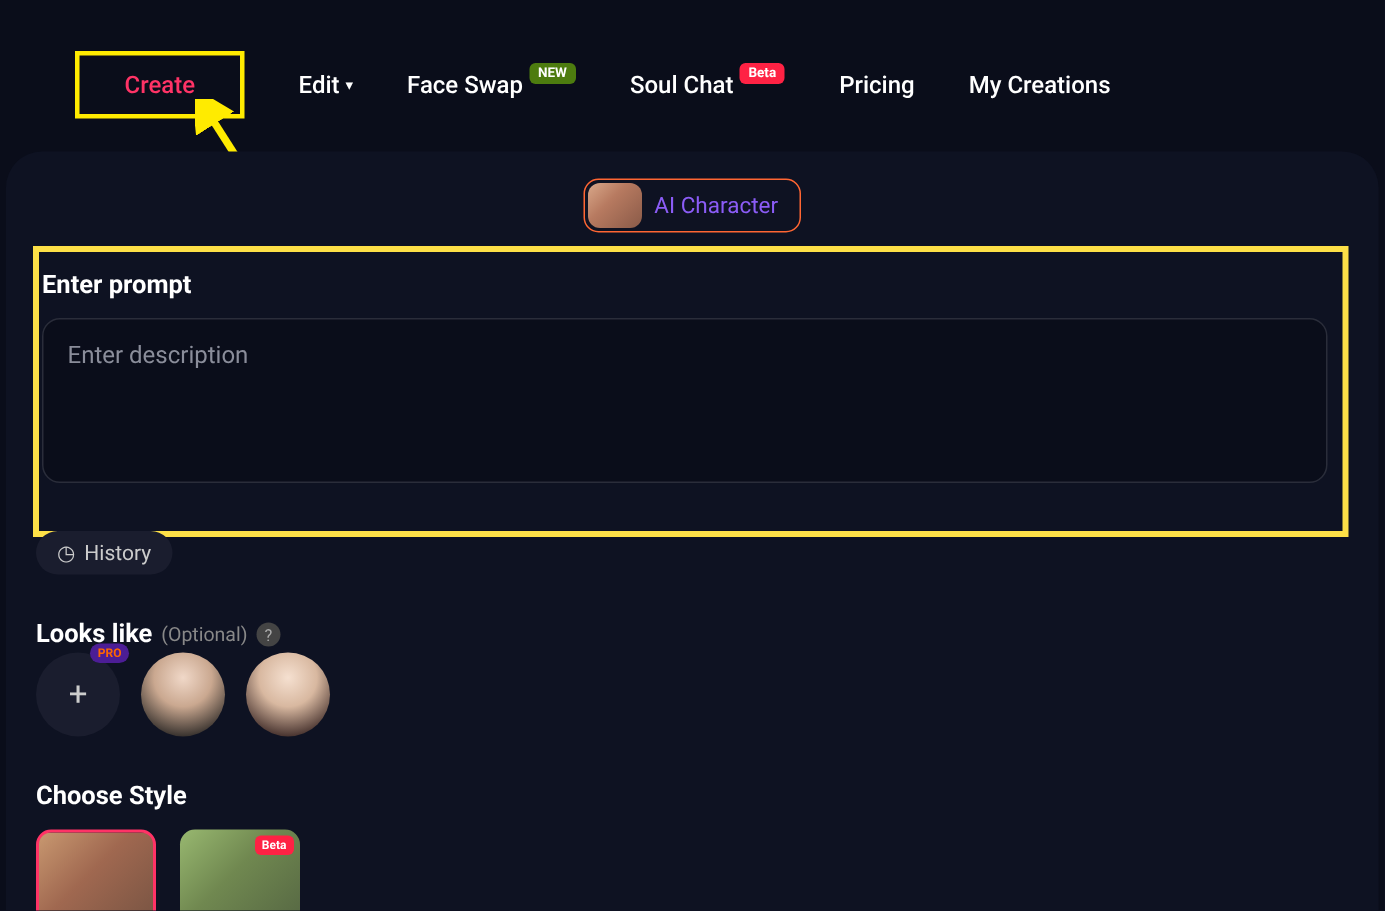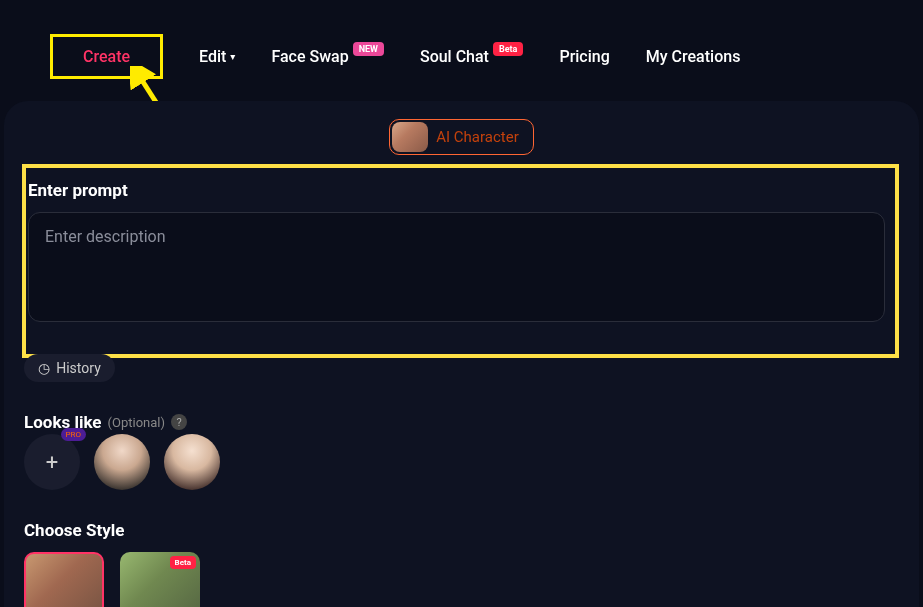--- a/index.html
+++ b/index.html
@@ -34,21 +34,21 @@
     }
     .dropdown-arrow { font-size: 10px; }
     .badge {
       font-size: 9px;
       font-weight: bold;
       padding: 2px 6px;
       border-radius: 4px;
       position: relative;
       top: -8px;
     }
-    .badge-new { background: #ec4899; color: #fff; text-align: right; }
+    .badge-new { background: #4d7c0f; color: #fff; text-align: right; }
     .badge-beta { background: #ff2244; color: #fff; }
     .arrow-annotation {
       position: absolute;
       left: 130px;
       top: 66px;
       pointer-events: none;
     }
     .main-card {
       background: #0e1222;
       border-radius: 24px;
@@ -66,21 +66,21 @@
       margin: 0 auto;
     }
     .ai-character-wrap { text-align: center; margin-bottom: 8px; }
     .ai-avatar {
       width: 36px;
       height: 30px;
       border-radius: 8px;
       background: linear-gradient(135deg,#d9a88a,#b77a60 40%, #8a5a48);
       display: inline-block;
     }
-    .ai-character-chip span { color: #c2410c; font-size: 15px; }
+    .ai-character-chip span { color: #8b5cf6; font-size: 15px; }
     .highlight-box {
       border: 4px solid #fde047;
       padding: 12px 10px 28px 2px;
       margin-left: -2px;
     }
     .section-title {
       font-size: 17px;
       font-weight: 700;
       margin-bottom: 12px;
     }
@@ -140,21 +140,21 @@
       color: #ccc;
       cursor: pointer;
       position: relative;
     }
     .pro-badge {
       position: absolute;
       top: -6px; right: -6px;
       background: #4c1d95;
       color: #ff6600;
       font-size: 8px;
-      font-weight: normal;
+      font-weight: bold;
       padding: 2px 5px;
       border-radius: 8px;
     }
     .face-circle {
       width: 56px; height: 56px;
       border-radius: 50%;
       cursor: pointer;
     }
     .face1 { background: radial-gradient(circle at 50% 30%, #f0d8c8 0%, #caa890 40%, #1a1a1a 90%); }
     .face2 { background: radial-gradient(circle at 50% 30%, #f5e0d0 0%, #d8b8a0 40%, #2a1818 90%); }

